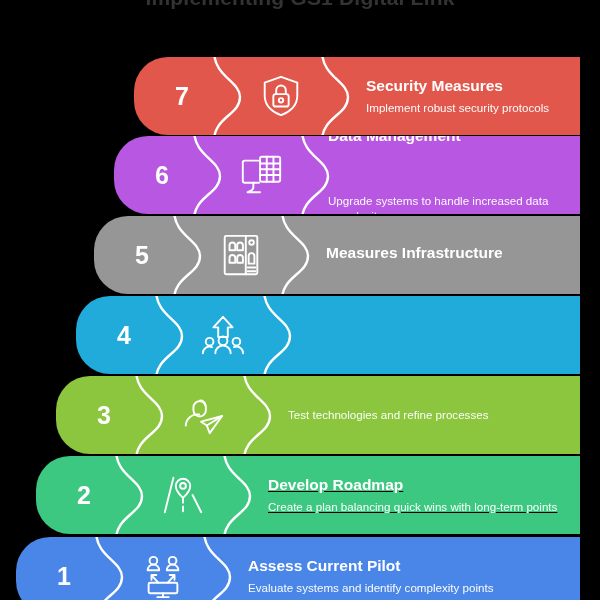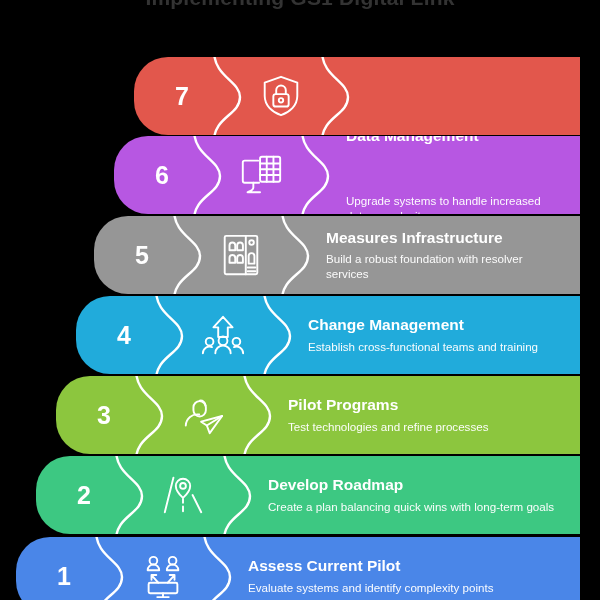--- a/index.html
+++ b/index.html
@@ -99,20 +99,24 @@
         </svg>
       </span>
     </div>
 
     <div class="sep" style="left:174px;">
       <svg viewBox="0 0 60 86">
           <path d="M14 -2 C14 24, 40 28, 40 44 C40 62, 14 64, 14 88" fill="none" stroke="#ffffff" stroke-width="2.4"></path>
         </svg>
     </div>
 
+    <div class="textcell" style="left:214px;">
+      <div class="t-title">Security Measures</div>
+      <div class="t-desc">Implement robust security protocols</div>
+    </div>
   </div>
 
   <div class="row" id="row6" style="top:136px;left:114px;">
     <div class="fill" style="background:#B757E2;"></div>
 
     <div class="numcell">
       <span class="num">6</span>
     </div>
 
     <div class="sep" style="left:66px;">
@@ -131,21 +135,21 @@
         </svg>
       </span>
     </div>
 
     <div class="sep" style="left:174px;">
       <svg viewBox="0 0 60 86">
           <path d="M14 -2 C14 24, 40 28, 40 44 C40 62, 14 64, 14 88" fill="none" stroke="#ffffff" stroke-width="2.4"></path>
         </svg>
     </div>
 
-    <div class="textcell" style="left:214px;">
+    <div class="textcell" style="left:196px;">
       <div class="t-title">Data Management</div>
       <div class="t-desc wrap" style="max-width:255px;margin-top:44px;">Upgrade systems to handle increased data complexity</div>
     </div>
   </div>
 
   <div class="row" id="row5" style="top:216px;left:94px;">
     <div class="fill" style="background:#969696;"></div>
 
     <div class="numcell">
       <span class="num">5</span>
@@ -174,21 +178,20 @@
     </div>
 
     <div class="sep" style="left:174px;">
       <svg viewBox="0 0 60 86">
           <path d="M14 -2 C14 24, 40 28, 40 44 C40 62, 14 64, 14 88" fill="none" stroke="#ffffff" stroke-width="2.4"></path>
         </svg>
     </div>
 
     <div class="textcell" style="left:214px;">
       <div class="t-title">Measures Infrastructure</div>
-      <div class="t-desc">Build a robust foundation with resolver services</div>
     </div>
   </div>
 
   <div class="row" id="row4" style="top:296px;left:76px;">
     <div class="fill" style="background:#21ABDB;"></div>
 
     <div class="numcell">
       <span class="num">4</span>
     </div>
 
@@ -211,24 +214,20 @@
         </svg>
       </span>
     </div>
 
     <div class="sep" style="left:174px;">
       <svg viewBox="0 0 60 86">
           <path d="M14 -2 C14 24, 40 28, 40 44 C40 62, 14 64, 14 88" fill="none" stroke="#ffffff" stroke-width="2.4"></path>
         </svg>
     </div>
 
-    <div class="textcell" style="left:214px;">
-      <div class="t-title">Change Management</div>
-      <div class="t-desc">Establish cross-functional teams and training</div>
-    </div>
   </div>
 
   <div class="row" id="row3" style="top:376px;left:56px;">
     <div class="fill" style="background:#8CC63E;"></div>
 
     <div class="numcell">
       <span class="num">3</span>
     </div>
 
     <div class="sep" style="left:66px;">
@@ -249,21 +248,20 @@
       </span>
     </div>
 
     <div class="sep" style="left:174px;">
       <svg viewBox="0 0 60 86">
           <path d="M14 -2 C14 24, 40 28, 40 44 C40 62, 14 64, 14 88" fill="none" stroke="#ffffff" stroke-width="2.4"></path>
         </svg>
     </div>
 
     <div class="textcell" style="left:214px;">
-      <div class="t-title">Pilot Programs</div>
       <div class="t-desc">Test technologies and refine processes</div>
     </div>
   </div>
 
   <div class="row" id="row2" style="top:456px;left:36px;">
     <div class="fill" style="background:#3DC882;"></div>
 
     <div class="numcell">
       <span class="num">2</span>
     </div>
@@ -285,23 +283,23 @@
         </svg>
       </span>
     </div>
 
     <div class="sep" style="left:174px;">
       <svg viewBox="0 0 60 86">
           <path d="M14 -2 C14 24, 40 28, 40 44 C40 62, 14 64, 14 88" fill="none" stroke="#ffffff" stroke-width="2.4"></path>
         </svg>
     </div>
 
-    <div class="textcell" style="left:214px;">
+    <div class="textcell" style="left:214px;text-decoration:underline;">
       <div class="t-title">Develop Roadmap</div>
-      <div class="t-desc">Create a plan balancing quick wins with long-term goals</div>
+      <div class="t-desc">Create a plan balancing quick wins with long-term points</div>
     </div>
   </div>
 
   <div class="row" id="row1" style="top:537px;left:16px;">
     <div class="fill" style="background:#4A86E8;"></div>
 
     <div class="numcell">
       <span class="num">1</span>
     </div>
 

